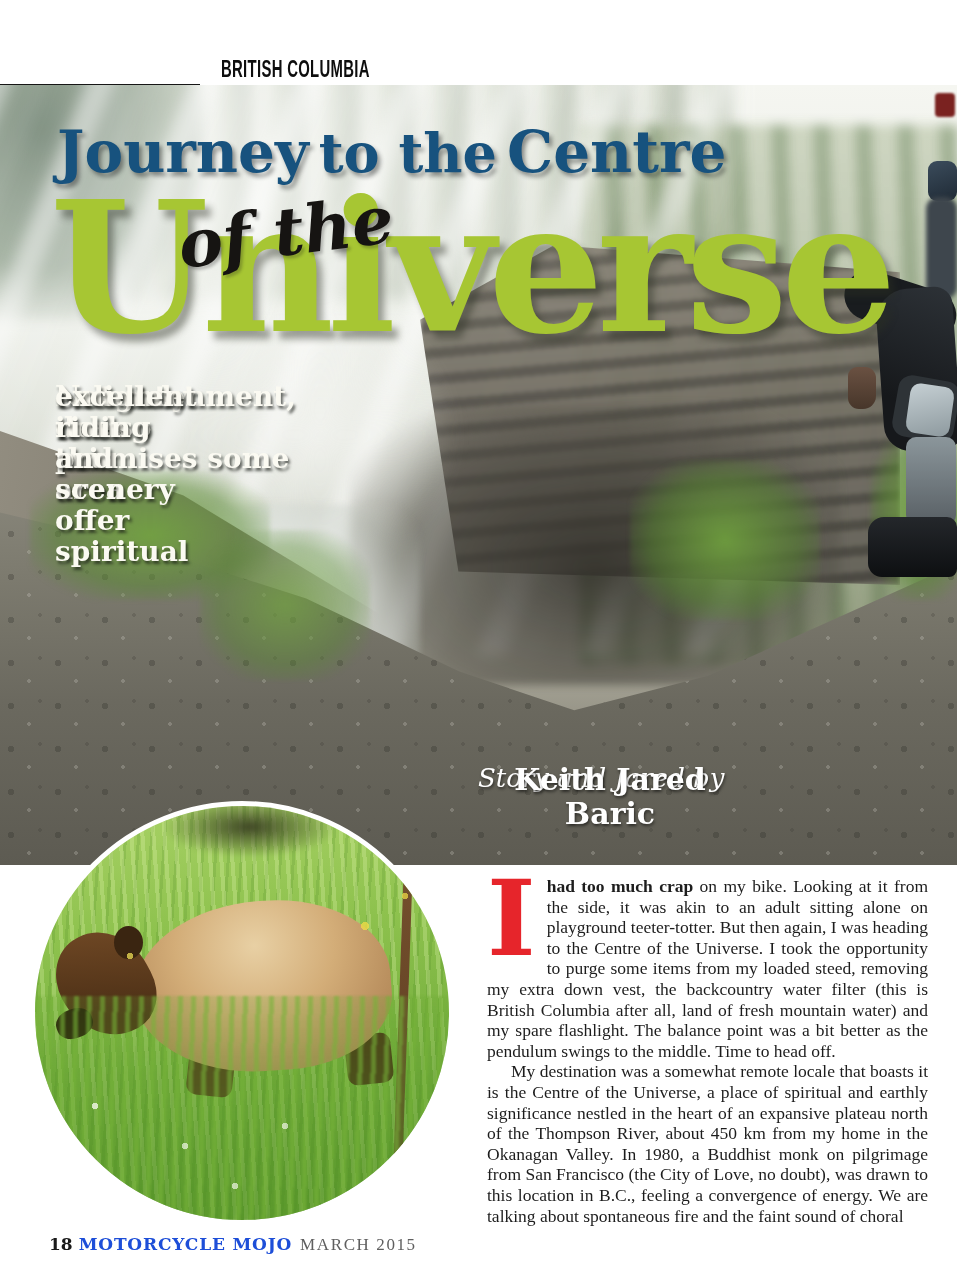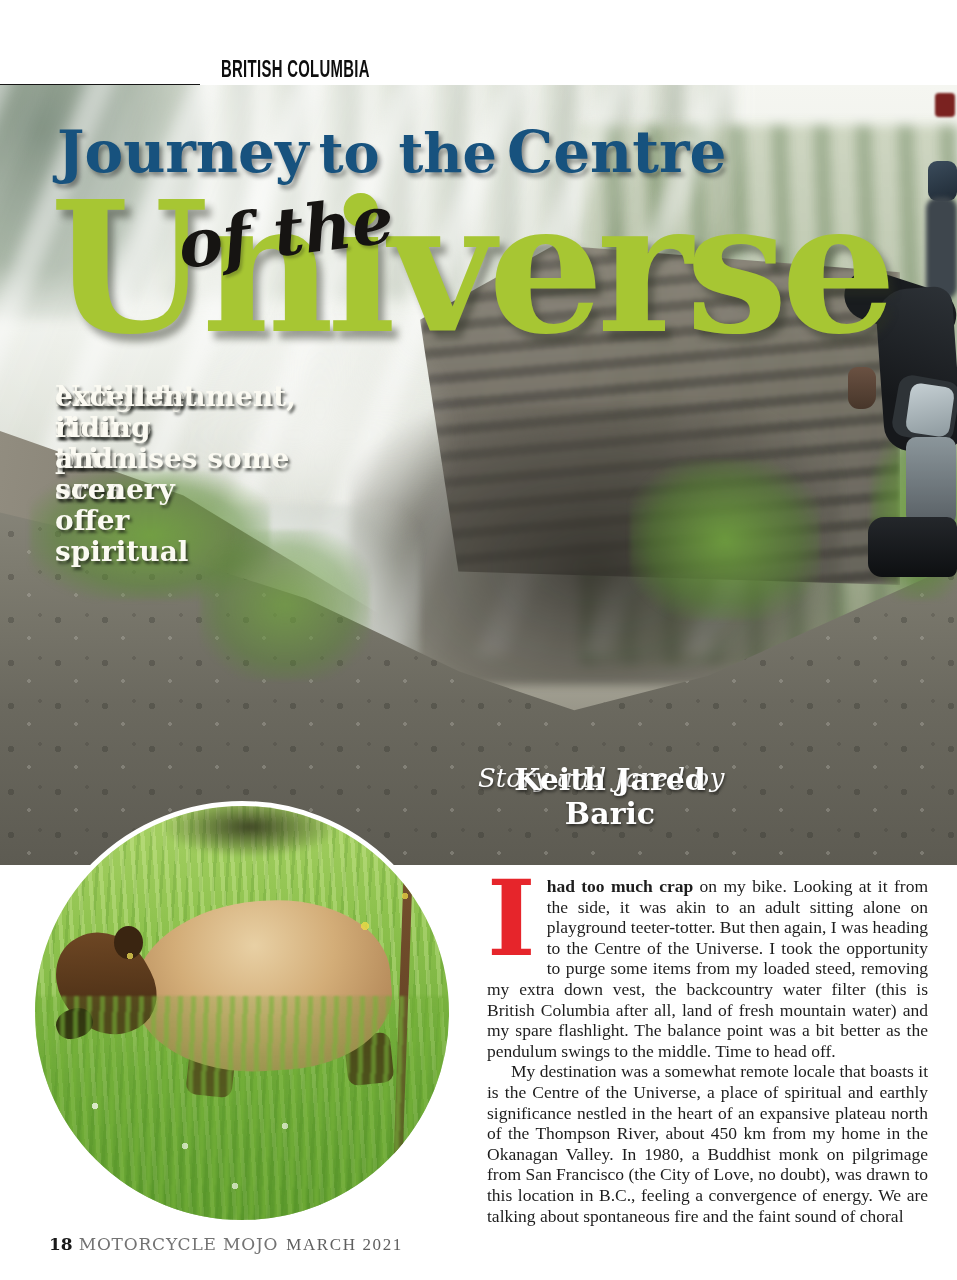--- a/index.html
+++ b/index.html
@@ -156,21 +156,21 @@
   .drop-cap {
     float:left; font-family:"DejaVu Serif", serif; font-weight:bold;
     font-size:104px; line-height:82px; color:#e6252b; padding-right:11px; padding-top:2px;
   }
   .lead-bold { font-weight:bold; }
   .para-indent { text-indent:24px; }
 
   
   .page-footer { position:absolute; left:49px; top:1234px; font-size:17px; white-space:nowrap; }
   .footer-num  { font-family:"DejaVu Serif", serif; font-weight:bold; color:#1a1a1a;margin-top:32px; }
-  .footer-mag  { font-family:"DejaVu Serif", serif; font-weight:normal; color:#737373; letter-spacing:.8px; margin-left:6px; }
+  .footer-mag  { font-family:"DejaVu Serif", serif; font-weight:bold; color:#1d4ed8; letter-spacing:.8px; margin-left:6px; }
   .footer-date { font-family:"Liberation Serif", serif; color:#5f5f5f; letter-spacing:1.6px; margin-left:8px; }
 </style>
 </head>
 <body>
 
 <div class="page">
 
   <div class="header-bar-thick"></div>
   <div class="header-bar-thin"></div>
   <div class="region-label">BRITISH COLUMBIA</div>
@@ -238,15 +238,15 @@
     <div class="bear-snout"></div>
     <div class="grass-front"></div>
     <div class="flower-specks"></div>
   </div>
 
   <div class="article-body">
     <p><span class="drop-cap">I</span><span class="lead-bold">had too much crap</span><span> on my bike. Looking at it from the side, it was akin to an adult sitting alone on playground teeter-totter. But then again, I was heading to the Centre of the Universe. I took the opportunity to purge some items from my loaded steed, removing my extra down vest, the backcountry water filter (this is British Columbia after all, land of fresh mountain water) and my spare flashlight. The balance point was a bit better as the pendulum swings to the middle. Time to head off.</span></p>
     <p class="para-indent">My destination was a somewhat remote locale that boasts it is the Centre of the Universe, a place of spiritual and earthly significance nestled in the heart of an expansive plateau north of the Thompson River, about 450 km from my home in the Okanagan Valley. In 1980, a Buddhist monk on pilgrimage from San Francisco (the City of Love, no doubt), was drawn to this location in B.C., feeling a convergence of energy. We are talking about spontaneous fire and the faint sound of choral</p>
   </div>
 
-  <div class="page-footer"><span class="footer-num">18</span><span class="footer-mag">MOTORCYCLE MOJO</span><span class="footer-date">MARCH 2021</span></div>
+  <div class="page-footer"><span class="footer-num">18</span><span class="footer-mag">MOTORCYCLE MOJO</span><span class="footer-date">MARCH 2015</span></div>
 
 </div>
 
 </body></html>

